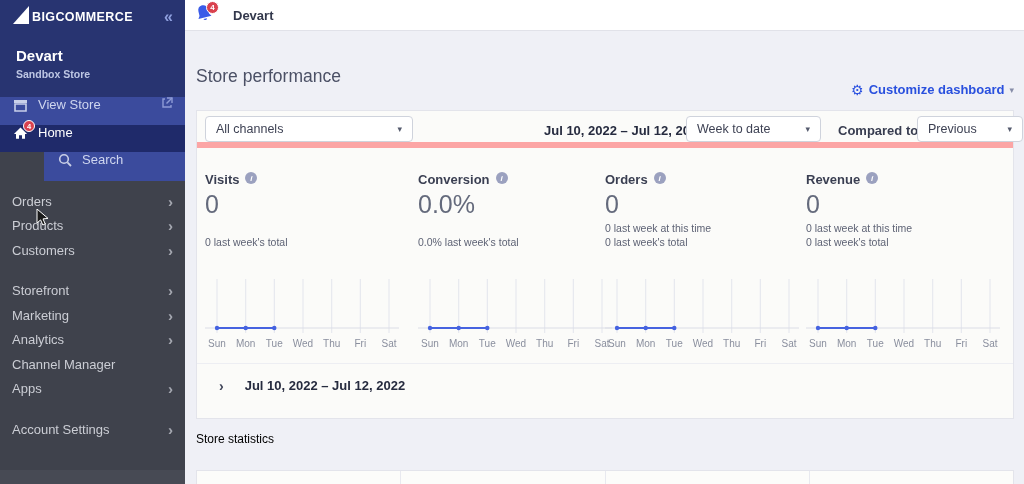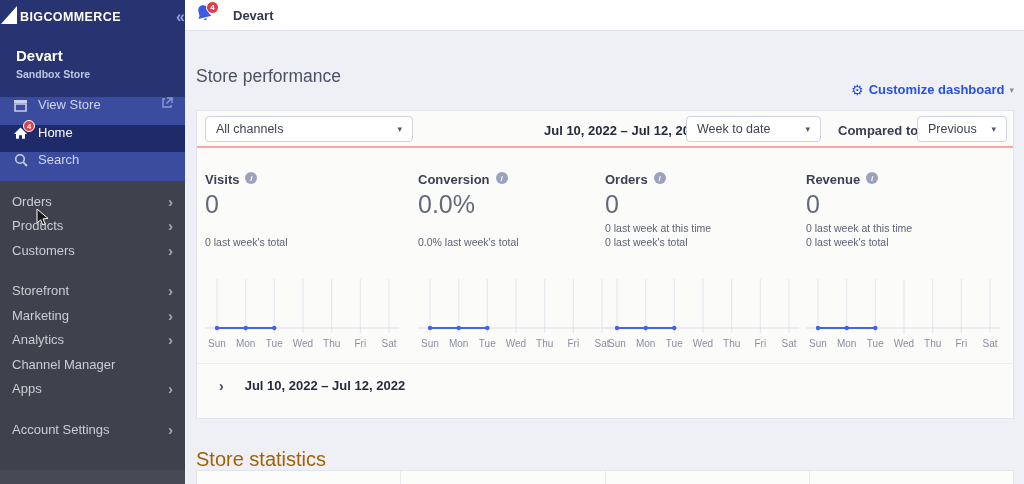--- a/index.html
+++ b/index.html
@@ -2,30 +2,30 @@
 <html><head>
 <meta charset="utf-8">
 <style>
   * { margin:0; padding:0; box-sizing:border-box; }
   html,body { width:1024px; height:484px; overflow:hidden; }
   body { font-family:"Liberation Sans", sans-serif; background:#EFF0F6; position:relative; }
 
   
   .sidebar { position:absolute; left:0; top:0; width:185px; height:484px; background:#3F424C; }
   .sb-brand { position:relative; height:97px; background:#283471; }
-  .logo-row { display:flex; align-items:center; height:33px; padding:0 0; }
+  .logo-row { display:flex; align-items:center; height:33px; padding:0 12px; }
   .logo-tri { flex:0 0 auto; }
   .logo-text { color:#fff; font-weight:bold; font-size:12.5px; letter-spacing:.4px; margin-left:2px; }
   .collapse { margin-left:auto; color:#8FA0DF; font-size:16px; font-weight:bold; cursor:pointer; }
   .store-name { position:absolute; left:16px; top:47px; color:#fff; font-size:15px; font-weight:bold; }
   .store-plan { position:absolute; left:16px; top:68px; color:#BEC7E4; font-size:10.5px; font-weight:bold; }
   .sb-row { display:flex; align-items:flex-start; padding:0 12px; font-size:13px; color:#CFD6EF; cursor:pointer; }
   .sb-viewstore { height:28px; background:#3B4B9D; }
   .sb-home { height:27px; background:#1F2A6A; color:#fff; }
-  .sb-search { height:29px; background:#3B4B9D; }
+  .sb-search { height:29px; background:#3B4B9D;margin-left:44px; }
   .sb-row .lbl { margin-left:9px; }
   .icon-wrap { position:relative; width:17px; height:16px; display:flex; align-items:center; justify-content:center; }
   .mini-badge { position:absolute; top:-5px; right:-6px; width:12px; height:12px; background:#D9414E; border:1px solid #fff; border-radius:50%; color:#fff; font-size:7.5px; font-weight:bold; display:flex; align-items:center; justify-content:center; }
   .ext { margin-left:auto; }
   .sb-nav { padding-top:8px; }
   .nav-item { height:24.5px; display:flex; align-items:center; padding:0 12px; font-size:13px; color:#CBCDD4; cursor:pointer; }
   .nav-item .chev { margin-left:auto; color:#A5A8B1; font-size:15px; font-weight:bold; line-height:1; }
   .nav-spacer { height:16px; }
   .sb-bottom { position:absolute; left:0; bottom:0; width:185px; height:14px; background:#474A54; }
 
@@ -37,44 +37,44 @@
   .topbar .store-tab { margin-left:16px; font-size:13px; font-weight:bold; color:#33384C; cursor:pointer; }
 
   
   .page-title { position:absolute; left:196px; top:66px; font-size:17.5px; color:#4B5065; }
   .customize { position:absolute; right:10px; top:82px; display:flex; align-items:center; gap:5px; cursor:pointer; }
   .customize .gear { color:#2C52E0; font-size:14px; line-height:1; }
   .customize .c-lbl { color:#2950DE; font-size:13px; font-weight:bold; }
   .customize .caret { color:#878DA8; font-size:9px; }
 
   .card { position:absolute; left:196px; top:110px; width:818px; height:309px; background:#FBFBF9; border:1px solid #E3E4EB; }
-  .filter-row { position:relative; height:37px; border-bottom:2px solid #fca5a5; }
+  .filter-row { position:relative; height:37px; border-bottom:6px solid #fca5a5; }
   .sel { position:absolute; top:5px; height:26px; background:#fff; border:1px solid #CFD3DC; border-radius:4px; font-size:12.5px; color:#3E4254; display:flex; align-items:center; justify-content:space-between; padding:0 10px; cursor:pointer; }
   .sel .caret { color:#555B6E; font-size:9px; margin-left:8px; }
   .sel-channel { left:8px; width:208px; }
   .date-range { position:absolute; left:347px; top:12px; font-size:13px; font-weight:bold; color:#262B3F; }
   .sel-period { left:489px; width:135px; }
   .compared { position:absolute; left:641px; top:12px; font-size:13px; font-weight:bold; color:#383D50; }
-  .sel-compare { left:720px; width:90px;text-align:right; }
+  .sel-compare { left:720px; width:106px;text-align:right; }
 
   .metric { position:absolute; top:37px; width:196px; height:215px; }
   .metric.m0 { left:8px; } .metric.m1 { left:221px; } .metric.m2 { left:408px; } .metric.m3 { left:609px; }
   .m-label { position:absolute; left:0; top:24px; font-size:13px; font-weight:bold; color:#3A3F52; display:flex; align-items:flex-start; gap:6px; }
   .info { width:12px; height:12px; border-radius:50%; background:#9BA1BF; color:#fff; font-size:8px; font-weight:bold; font-style:italic; display:inline-flex; align-items:center; justify-content:center; cursor:pointer; }
   .m-value { position:absolute; left:0; top:42px; font-size:25px; color:#646A7C; }
   .m-sub1 { position:absolute; left:0; top:74px; font-size:10.5px; color:#5E6375; min-height:12px; }
   .m-sub2 { position:absolute; left:0; top:88px; font-size:10.5px; color:#5E6375; }
   .m-chart { position:absolute; left:0; top:125px; }
   .m-chart text { font-family:"Liberation Sans", sans-serif; font-size:10px; fill:#8A8F9E; }
 
   .expander { position:absolute; left:0; top:252px; width:816px; height:56px; border-top:1px solid #EDEEF3; display:flex; align-items:flex-start; padding:14px 0 0 22px; cursor:pointer; }
   .expander .x-chev { color:#41465A; font-size:14px; font-weight:bold; line-height:1; margin-top:1px; }
   .expander .x-lbl { margin-left:21px; font-size:13px; font-weight:bold; color:#262B3F; }
 
-  .stats-title { position:absolute; left:196px; top:448px; font-size:20px; color:#a16207; }
+  .stats-title { position:absolute; left:196px; top:432px; font-size:12px; color:#000000; }
   .stats-table { position:absolute; left:196px; top:470px; width:818px; height:40px; background:#FCFCFA; border:1px solid #E3E4EB; display:flex; }
   .stats-cell { flex:1; border-right:1px solid #E8E9EF; }
   .stats-cell:last-child { border-right:none; }
 
   .cursor { position:absolute; left:36px; top:209px; z-index:50; pointer-events:none; }
 </style>
 </head>
 <body>
 
 <div class="sidebar">

